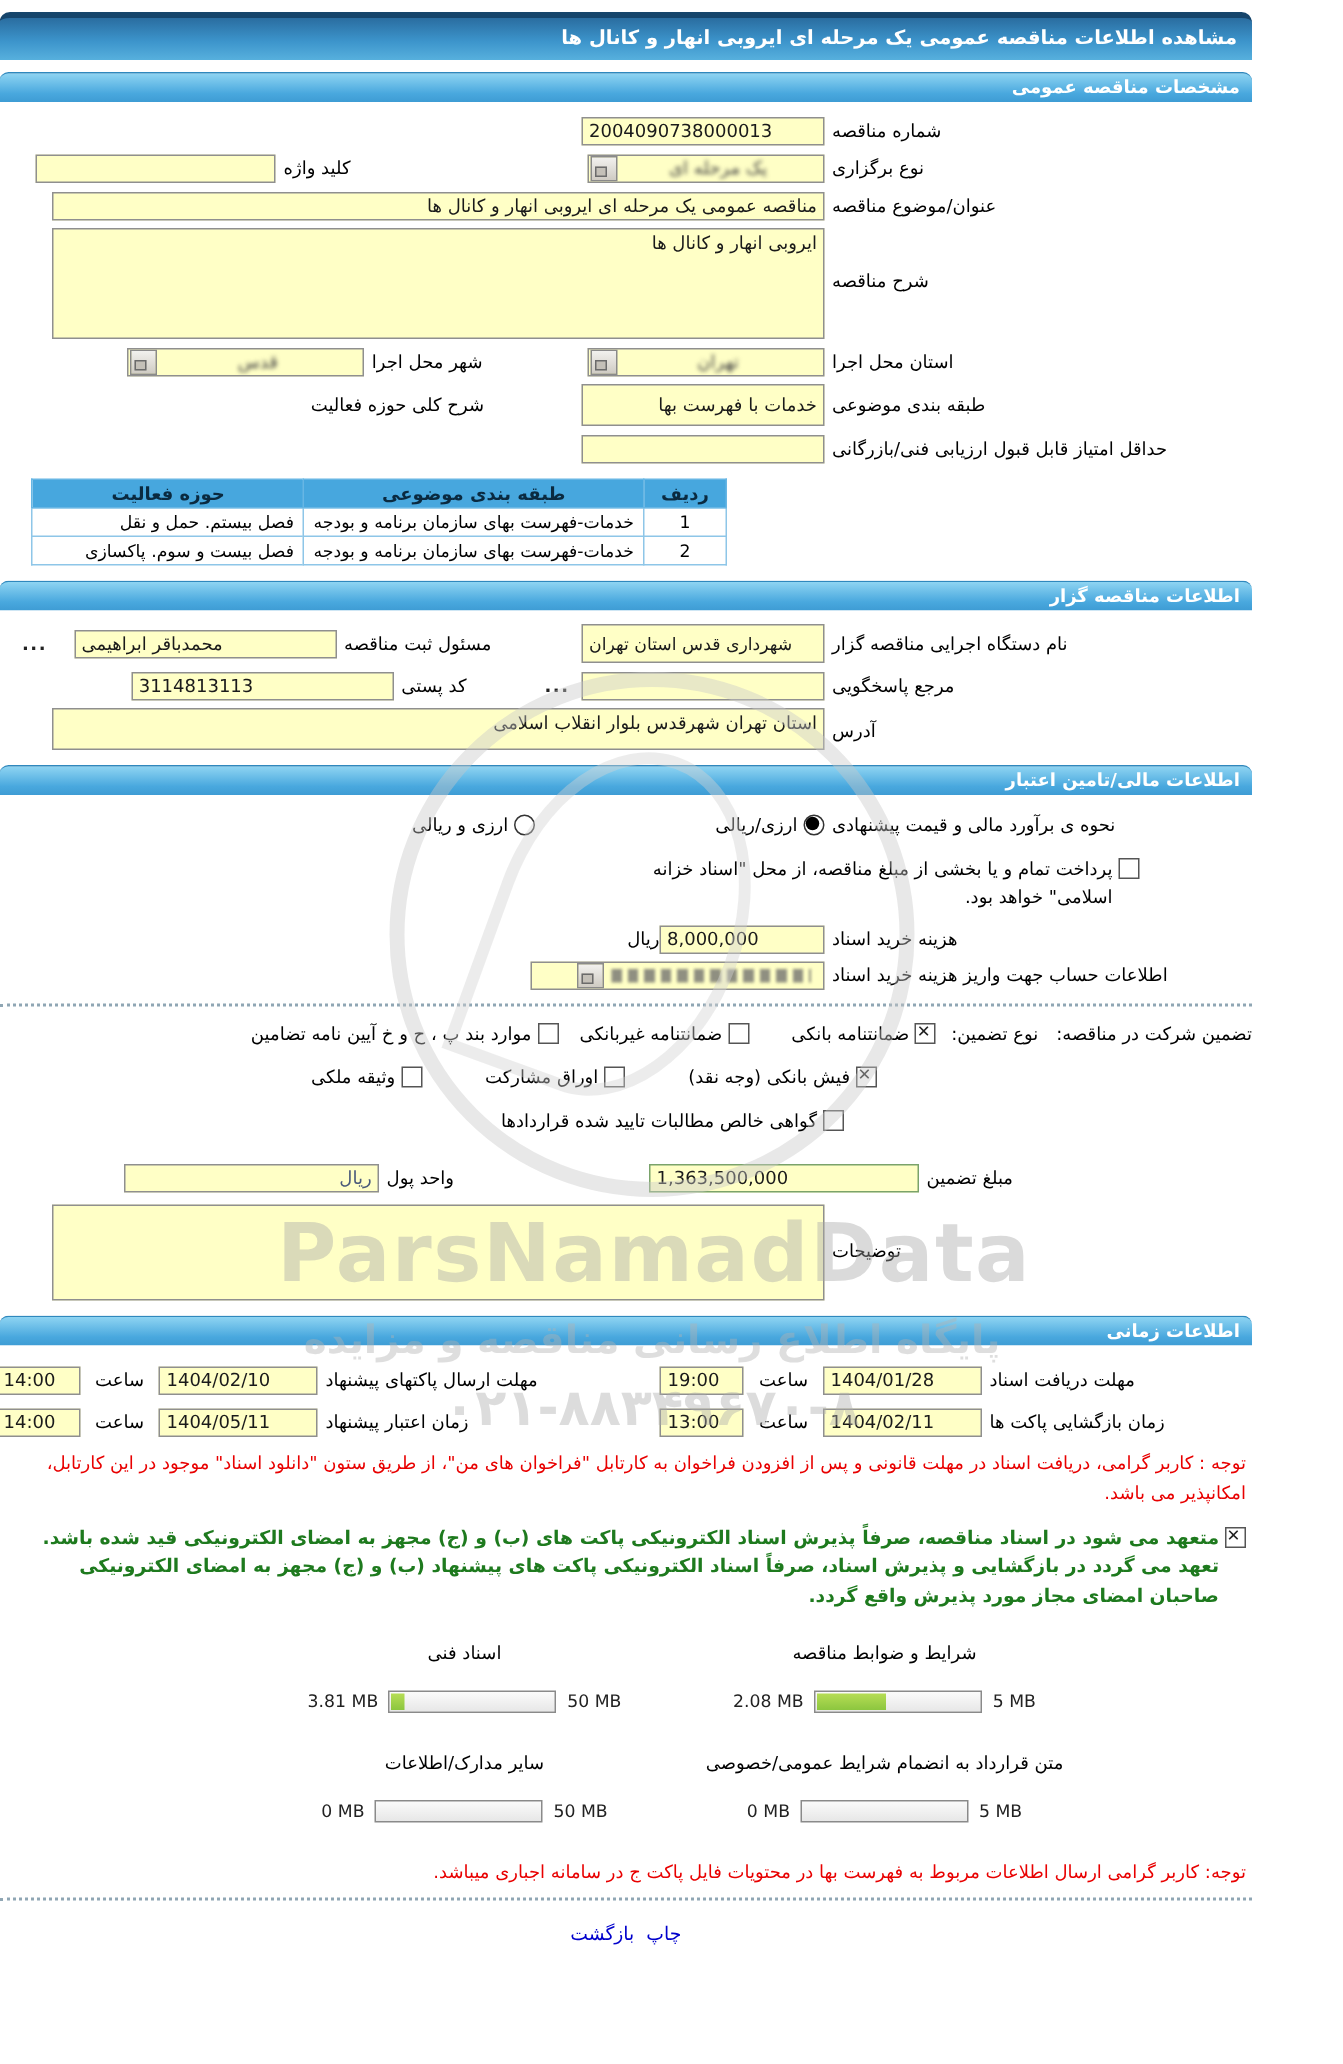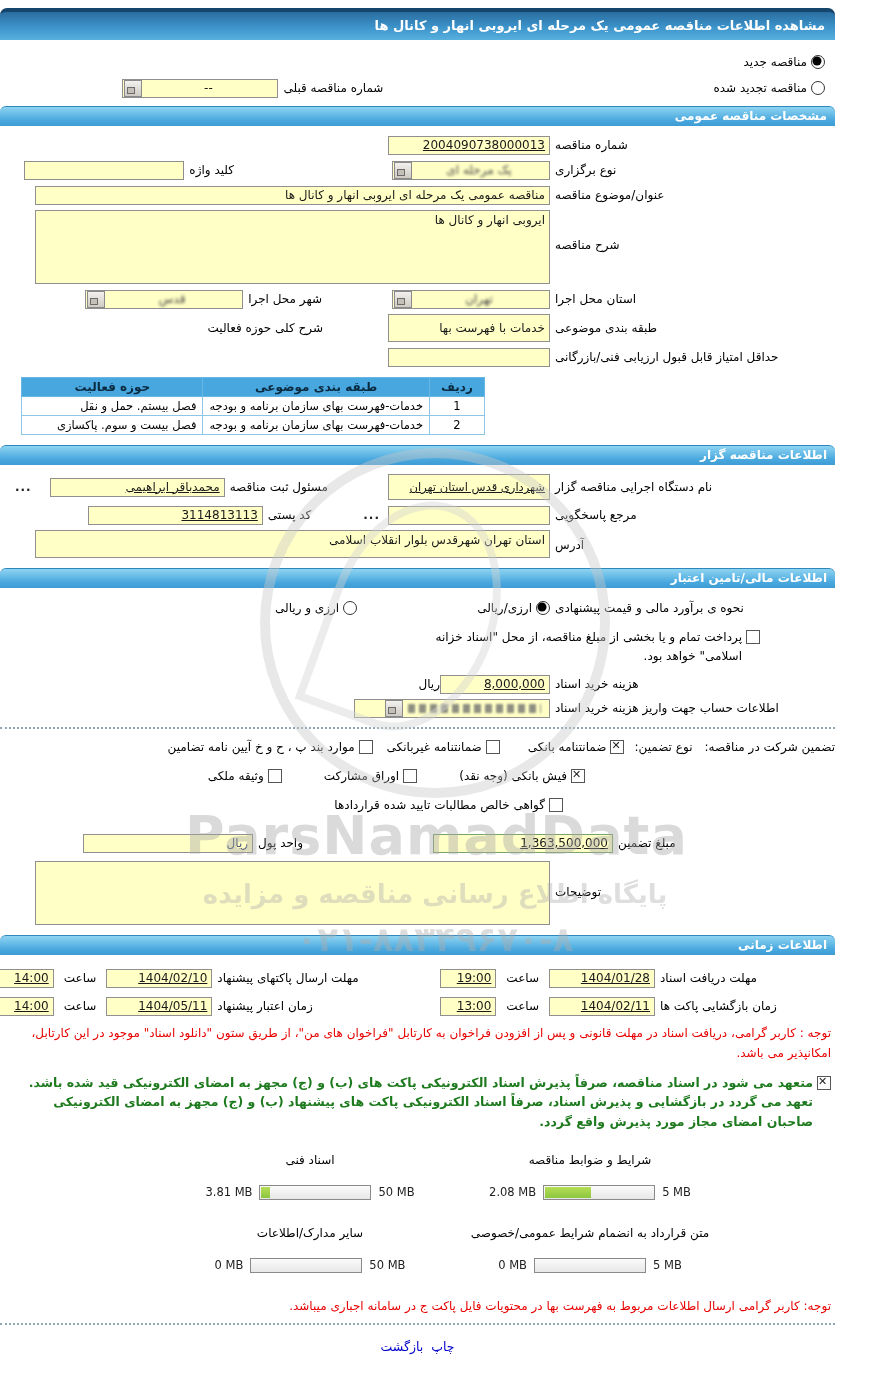--- a/index.html
+++ b/index.html
@@ -28,21 +28,21 @@
   .row.top{align-items:flex-start;}
   .lbl{font-size:12px;color:#000;flex:none;}
   .l-main{width:285px;text-align:left;padding-left:5px;box-sizing:border-box;flex:none;}
   .l-sub{padding-left:5px;flex:none;}
   .sp{flex:none;}
   .field{
     background:#ffffc6;border:1px solid #8f8f8f;height:17px;line-height:17px;
     font-size:12px;padding:0 4px;box-sizing:content-box;color:#1a1a1a;flex:none;
     overflow:hidden;white-space:nowrap;
   }
-  .center{text-align:right;text-decoration:underline;}
+  .center{text-align:left;}
   .multiline{height:auto;line-height:1.4;white-space:normal;}
   .tarea{background:#ffffc6;border:1px solid #8f8f8f;font-size:12px;padding:2px 4px;color:#1a1a1a;flex:none;}
   .select{display:flex;align-items:center;padding-left:0;}
   .select .val{flex:1;text-align:center;}
   .dd{flex:none;width:16px;height:15px;margin:1px;background:linear-gradient(180deg,#f2f1ee,#cfcbc3);
       border:1px solid #8a8a8a;position:relative;}
   .dd::after{content:"";position:absolute;left:2px;bottom:2px;width:6px;height:5px;background:#c4c0b8;border:1px solid #6b6b6b;}
   .blurtxt{filter:blur(1.4px);color:#444;}
   .smudge{display:inline-block;height:9px;width:70%;margin:0 4px;
       background:repeating-linear-gradient(90deg,#6a6a6a 0 7px,transparent 7px 11px);filter:blur(1px);opacity:.75;}
@@ -85,36 +85,20 @@
   .wm-phone{font-size:34px;font-weight:bold;margin-top:10px;color:#adadad;direction:ltr;}
 </style>
 </head>
 <body>
 
 <div class="page">
   <div class="inner">
 
     <div class="titlebar">مشاهده اطلاعات مناقصه عمومی یک مرحله ای ایروبی انهار و کانال ها</div>
 
-    <div style="padding:10px 10px 0 0;">
-      <div class="row" style="margin:2px 0;">
-        <span class="rb on"></span>
-        <span class="lbl">مناقصه جدید</span>
-      </div>
-      <div class="row" style="margin:6px 0 4px 0;">
-        <span class="rb"></span>
-        <span class="lbl">مناقصه تجدید شده</span>
-        <span class="sp" style="width:330px;"></span>
-        <span class="lbl l-sub">شماره مناقصه قبلی</span>
-        <span class="field select" style="width:150px;">
-          <span class="val">--</span>
-          <span class="dd"></span>
-        </span>
-      </div>
-    </div>
 
     <div class="secbar" style="margin-top:8px;">مشخصات مناقصه عمومی</div>
 
     <div class="row" style="margin-top:9px;">
       <span class="lbl l-main">شماره مناقصه</span>
       <span class="field center" style="width:152px;">2004090738000013</span>
     </div>
 
     <div class="row">
       <span class="lbl l-main">نوع برگزاری</span>

